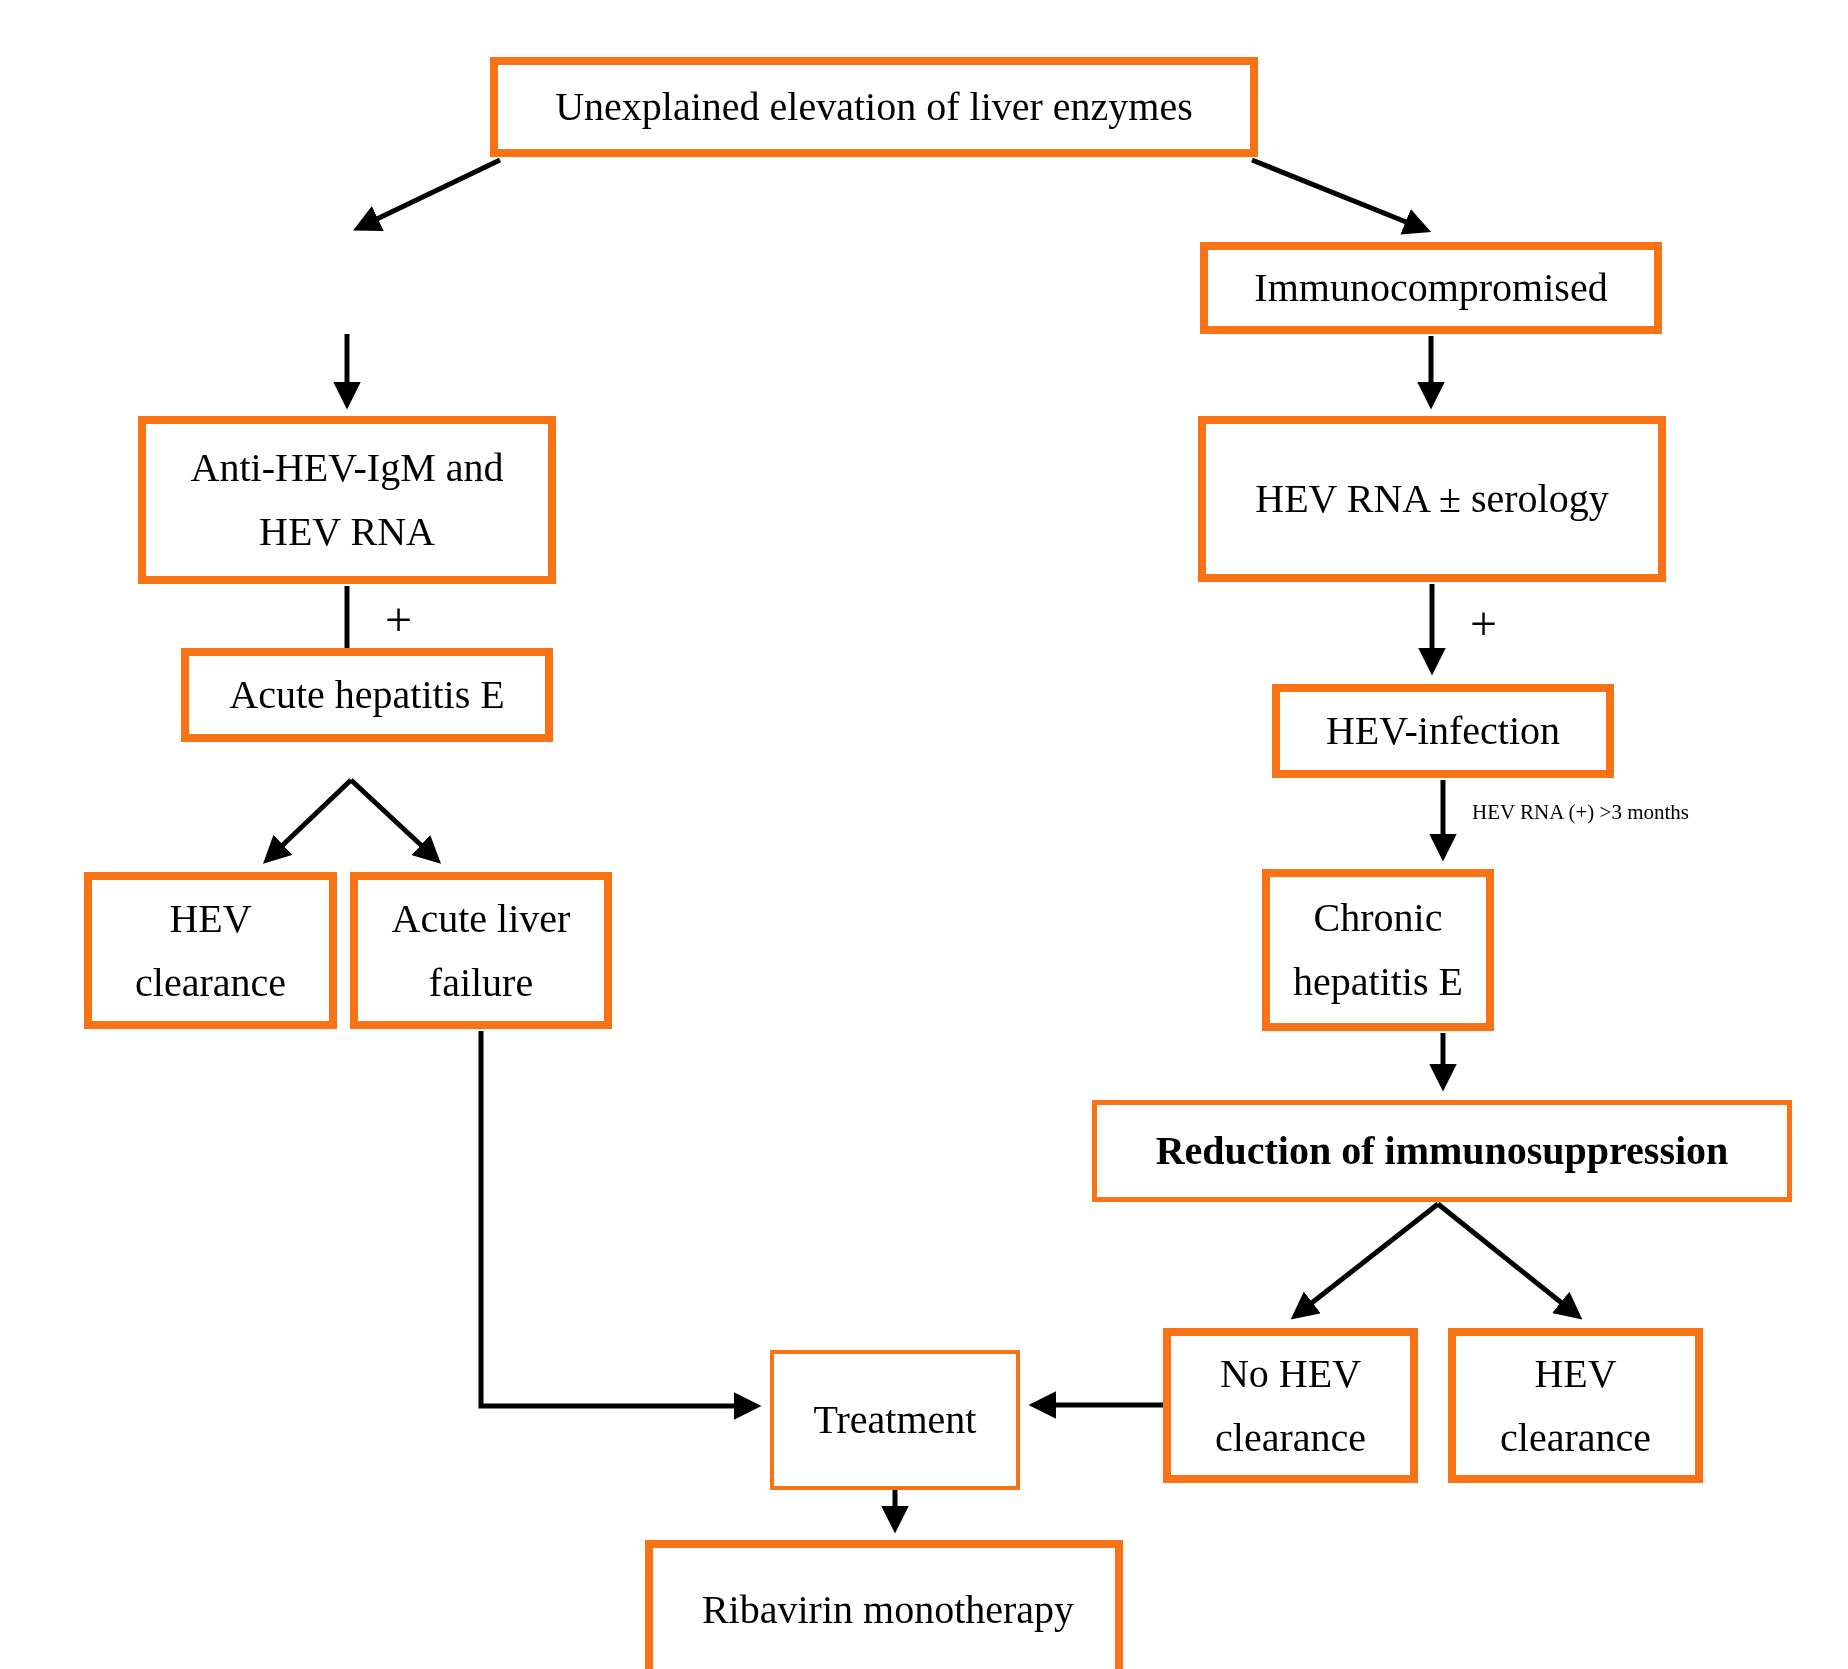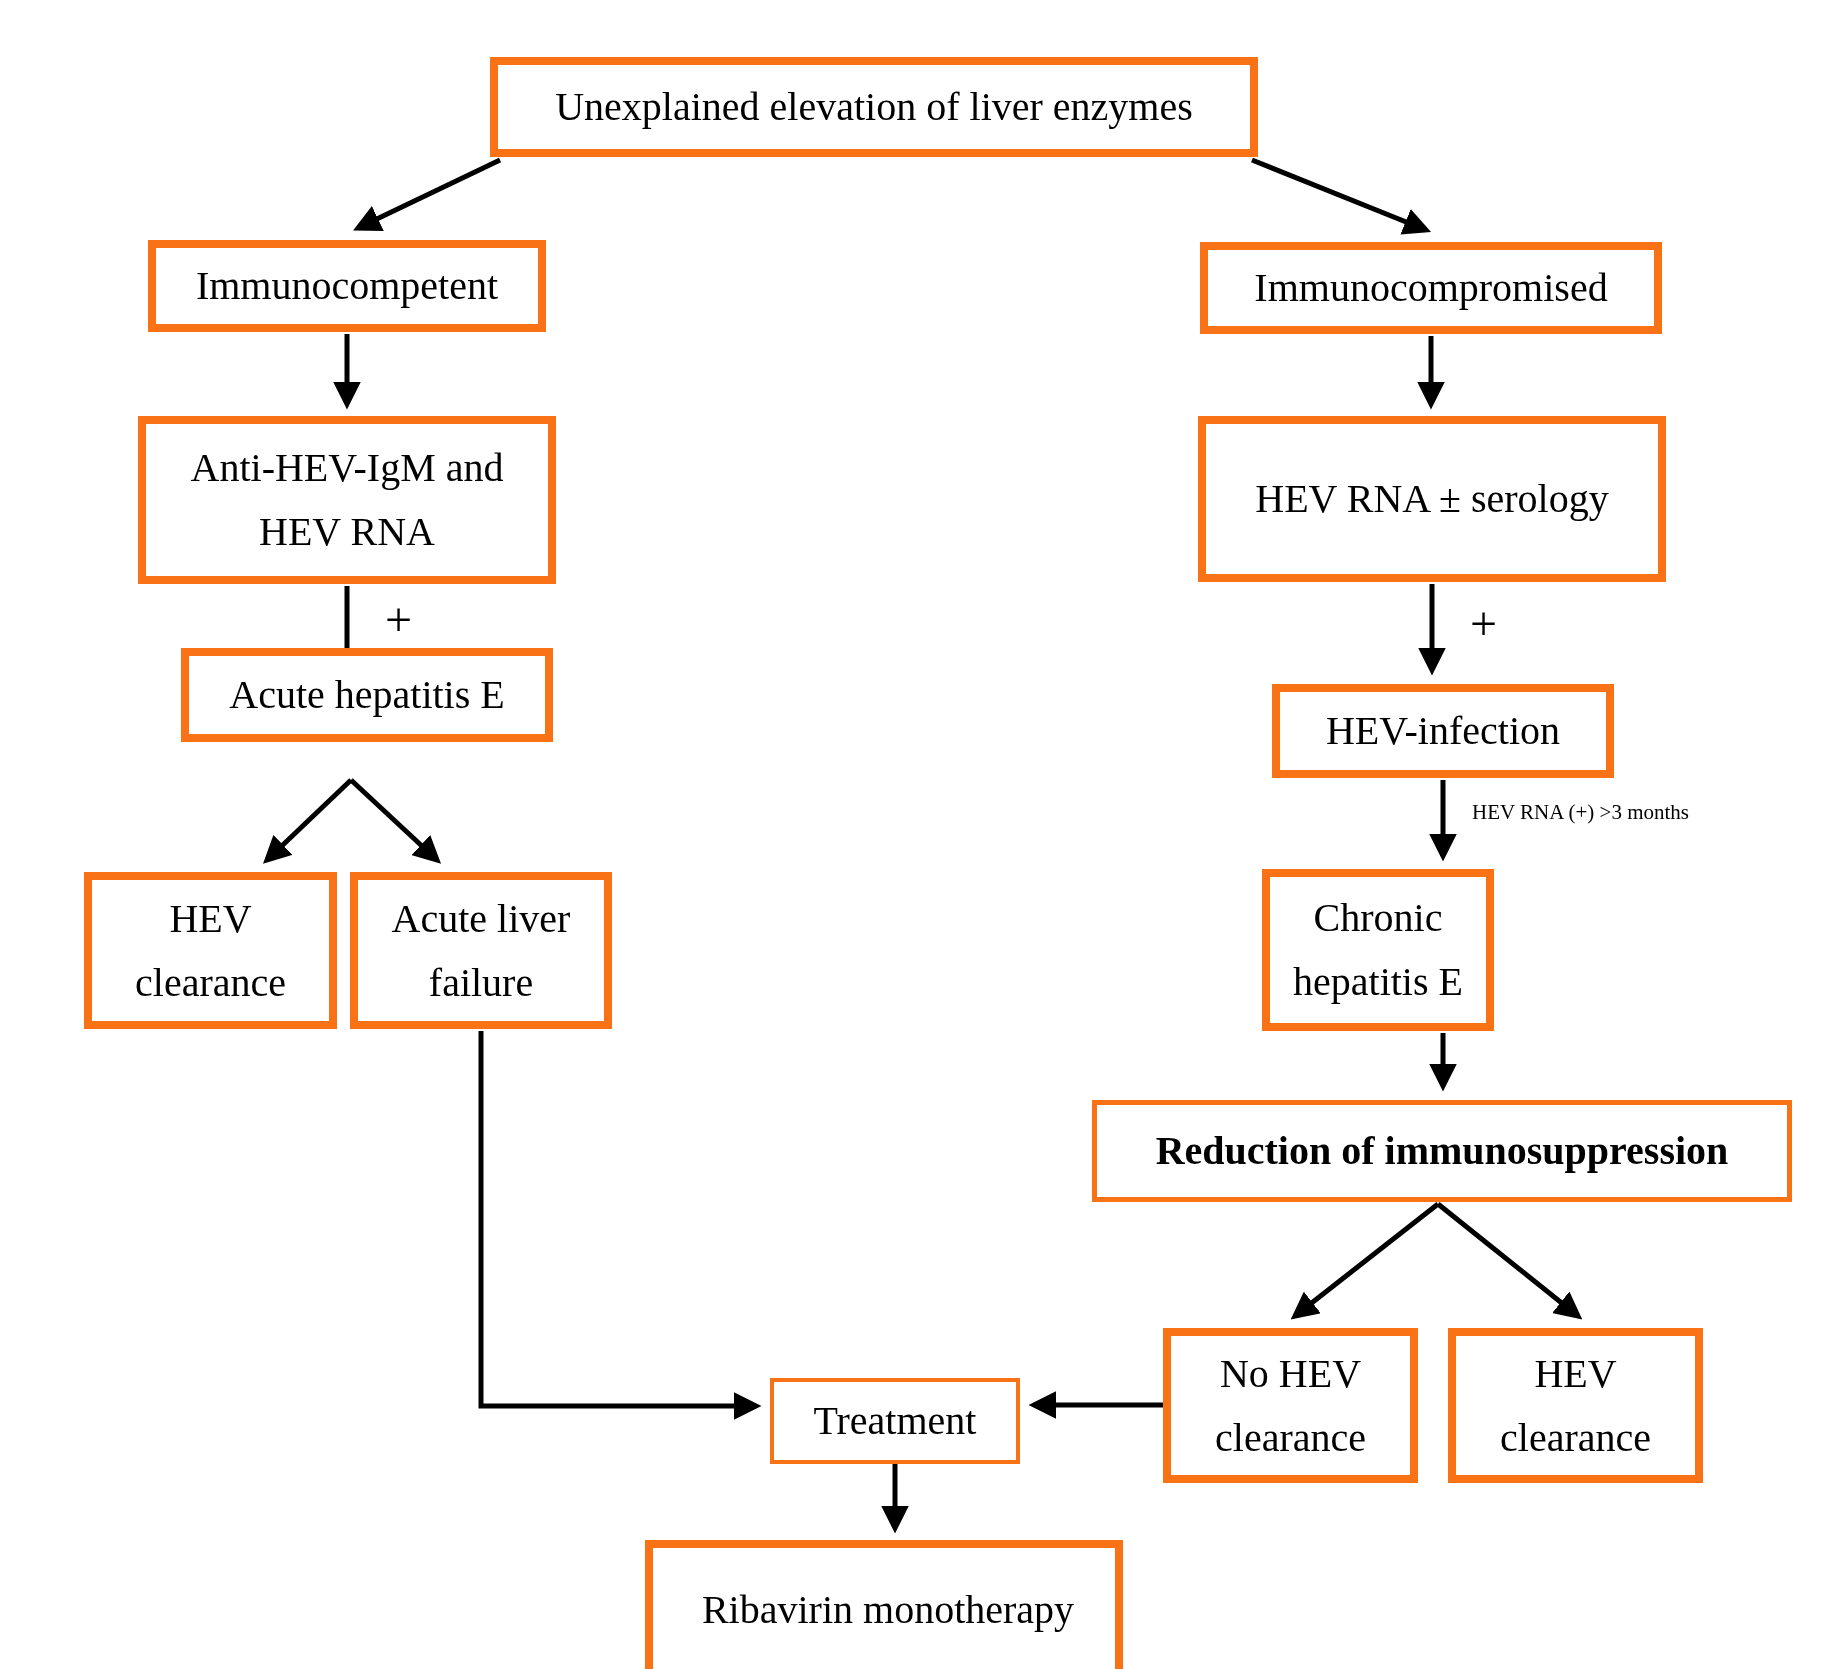--- a/index.html
+++ b/index.html
@@ -72,23 +72,20 @@
 
     <polyline points="481,1031 481,1406 756,1406" fill="none" stroke="#000000" stroke-width="5" marker-end="url(#ah)"></polyline>
     <line x1="1163" y1="1405" x2="1034" y2="1405" stroke="#000000" stroke-width="5" marker-end="url(#ah)"></line>
     <line x1="895" y1="1464" x2="895" y2="1528" stroke="#000000" stroke-width="5" marker-end="url(#ah)"></line>
   </svg>
 
   <div class="node" style="left:490px; top:57px; width:768px; height:100px;">
     <span>Unexplained elevation of liver enzymes</span>
   </div>
 
-  <div class="node" style="left:148px; top:240px; width:398px; height:92px;">
-    <span>Immunocompetent</span>
-  </div>
 
   <div class="node" style="left:138px; top:416px; width:418px; height:168px;">
     <span>Anti-HEV-IgM and
 HEV RNA</span>
   </div>
 
   <div class="node" style="left:165px; top:648px; width:372px; height:94px;margin-left:16px;">
     <span>Acute hepatitis E</span>
   </div>
 
@@ -126,21 +123,21 @@
   <div class="node" style="left:1163px; top:1328px; width:255px; height:155px;">
     <span>No HEV
 clearance</span>
   </div>
 
   <div class="node" style="left:1448px; top:1328px; width:255px; height:155px;">
     <span>HEV
 clearance</span>
   </div>
 
-  <div class="node medium" style="left:770px; top:1350px; width:250px; height:86px;margin-top:28px;">
+  <div class="node medium" style="left:770px; top:1350px; width:250px; height:140px;">
     <span>Treatment</span>
   </div>
 
   <div class="node" style="left:645px; top:1540px; width:478px; height:140px;padding-left:8px;">
     <span>Ribavirin monotherapy</span>
   </div>
 
   <div class="edge-label plus" style="left:385px; top:592px;">+</div>
 
   <div class="edge-label plus" style="left:1470px; top:596px;">+</div>

